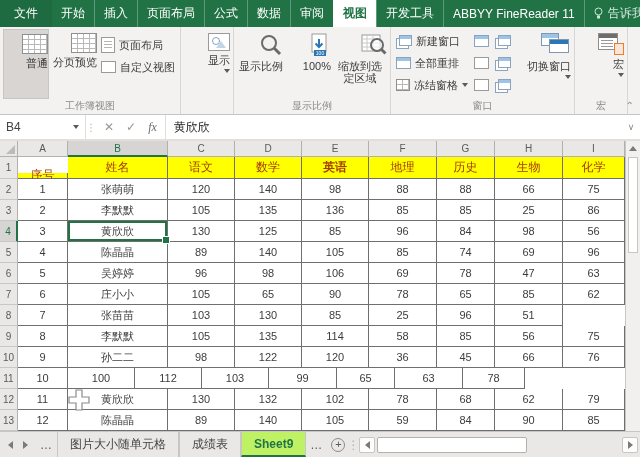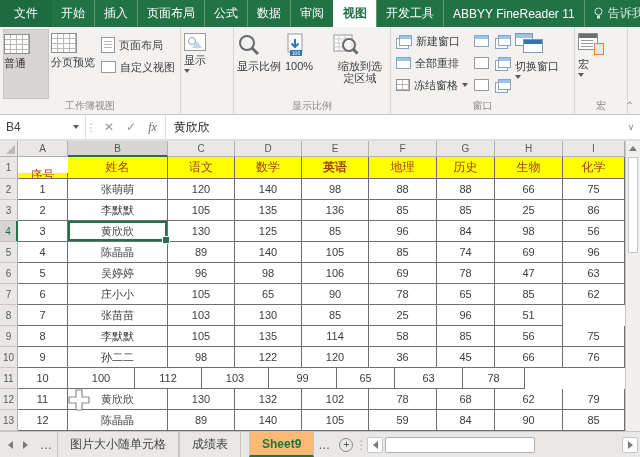--- a/index.html
+++ b/index.html
@@ -17,21 +17,21 @@
   .tabbar .spacer{ flex:1; }
   .tellme{ display:flex; align-items:center; gap:4px; color:#cfe7da; padding:0 8px;
     border-left:1px solid rgba(255,255,255,.28); }
 
   
   .ribbon{ height:88px; background:var(--ribbonbg); border-bottom:1px solid #c8c6c4;
     display:flex; align-items:stretch; position:relative; font-size:11px; color:#3b3b3b; }
   .rgroup{ display:flex; flex-direction:column; border-right:1px solid var(--sep); padding:2px 3px 0; }
   .rgroup-content{ flex:1; display:flex; align-items:stretch; gap:2px; }
   .rgroup-label{ height:15px; line-height:14px; font-size:10px; color:#8a8886; text-align:center; }
-  .bigbtn{ width:46px; display:flex; flex-direction:column; align-items:flex-start;
+  .bigbtn{ width:46px; display:flex; flex-direction:column; align-items:flex-end;
     justify-content:flex-start; padding-top:4px; gap:3px; text-align:center; line-height:12px; cursor:default; }
   .bigbtn.selected{ background:#d8d5d2; border:1px solid #c8c5c2; }
   .smallcol{ display:flex; flex-direction:column; justify-content:flex-start; gap:4px; padding-top:7px; }
   .smallbtn{ display:flex; align-items:center; gap:4px; height:18px; padding:0 2px; cursor:default; }
   .caret{ width:0; height:0; border-left:3px solid transparent; border-right:3px solid transparent;
     border-top:4px solid #5a5a5a; display:inline-block; }
   
   .ic-sheet{ width:26px; height:20px; background:#fff; border:1px solid #8f8f8f;
     background-image:repeating-linear-gradient(to right,transparent 0 5px,#b9b9b9 5px 6px),
       repeating-linear-gradient(to bottom,transparent 0 4px,#b9b9b9 4px 5px); }
@@ -106,21 +106,21 @@
   .vthumb{ margin:1px 2px; height:96px; background:#fff; border:1px solid #c8c6c4; }
   
   .cross{ position:absolute; left:68px; top:248px; z-index:9; pointer-events:none; }
 
   
   .sheetbar{ height:26px; background:#e9e8e7; border-top:1px solid #c8c6c4; display:flex; align-items:stretch;
     font-size:12px; color:#444; }
   .sb-nav{ display:flex; align-items:center; gap:10px; padding:0 8px; }
   .sb-more{ color:#5a5a5a; padding:0 4px; display:flex; align-items:center; letter-spacing:1px; }
   .stab{ display:flex; align-items:center; padding:0 12px; border-right:1px solid #c8c6c4; border-left:1px solid #c8c6c4; background:#e9e8e7; }
-  .stab.active{ background:#fdba74; color:var(--green); font-weight:bold; border-bottom:2px solid var(--green);margin-left:8px; }
+  .stab.active{ background:#bef264; color:var(--green); font-weight:bold; border-bottom:2px solid var(--green); }
   .addsheet{ display:flex; align-items:center; justify-content:center; width:22px; color:#5a5a5a; }
   .addsheet .circ{ width:14px; height:14px; border:1px solid #8a8a8a; border-radius:50%;
     display:flex; align-items:center; justify-content:center; font-size:11px; line-height:1; color:#5a5a5a; }
   .sb-split{ width:8px; display:flex; align-items:center; justify-content:center; color:#b0aeac; }
   .hscroll{ flex:1; display:flex; align-items:center; background:#e9e8e7; padding:0 2px; gap:2px; }
   .hthumb{ height:16px; flex:0 0 150px; background:#fff; border:1px solid #b3b1af; border-radius:2px; }
   .htrack{ flex:1; }
   .hsbtn{ width:16px; height:16px; background:#fdfdfd; border:1px solid #c8c6c4; border-radius:2px;
     display:flex; align-items:center; justify-content:center; }
 </style>

